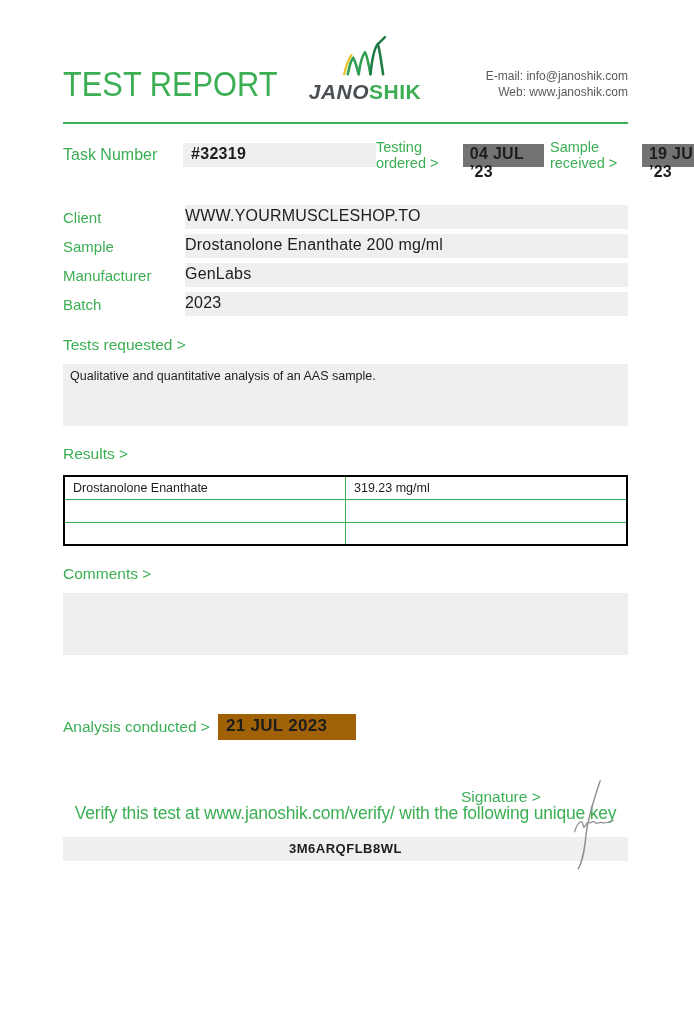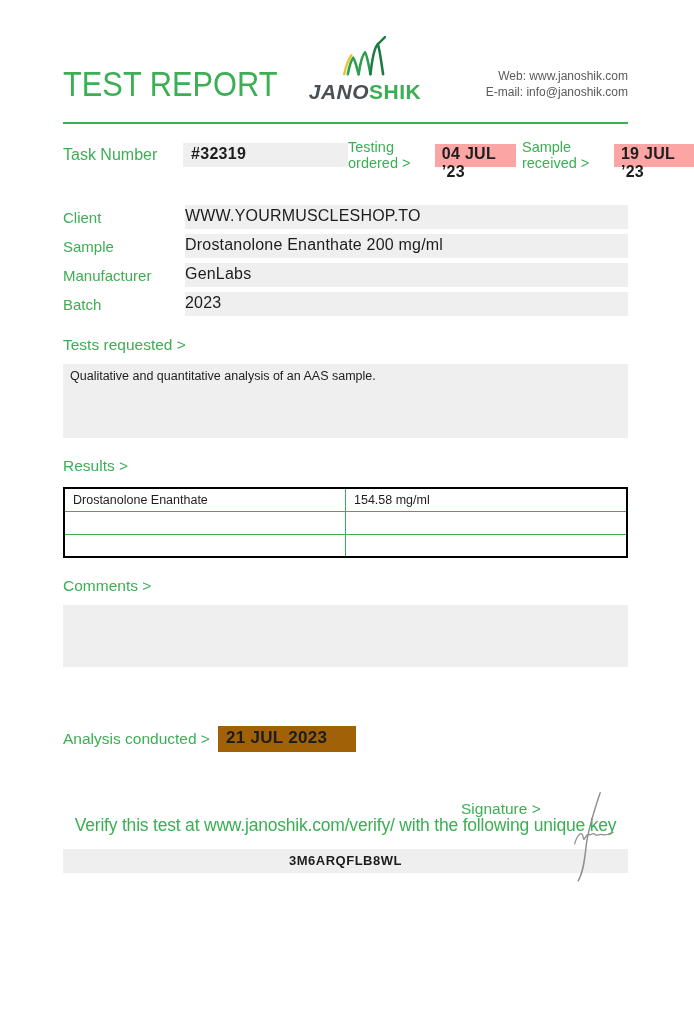--- a/index.html
+++ b/index.html
@@ -31,48 +31,48 @@
   .logo-word .grn { color: #3cae54; }
   .contact { flex: 1; text-align: right; font-size: 12px; color: #5a5a5a; line-height: 16px; padding-bottom: 4px; }
 
   .rule { border: none; border-top: 2px solid #3cae54; margin-top: 18px; }
 
   
   .task-row { display: flex; justify-content: space-between; margin-top: 15px; }
   .task-left { display: flex; align-items: center; }
   .task-label { font-size: 16px; color: #3cae54; width: 120px; }
   .task-value {
-    background: #efefef; width: 165px; height: 24px;
+    background: #efefef; width: 193px; height: 24px;
     font-size: 16px; font-weight: 600; padding: 2px 8px; letter-spacing: 0.3px;
   }
   .dates { display: flex; flex-direction: row; gap: 6px; }
   .date-row { display: flex; align-items: center; justify-content: flex-end; }
   .date-label { font-size: 14.5px; color: #3cae54; margin-right: 8px; }
   .date-value {
-    background: #fca5a5; width: 110px; height: 23px;
+    background: #737373; width: 110px; height: 23px;
     font-size: 16px; font-weight: 600; padding: 1px 7px; letter-spacing: 0.3px;
   }
 
   
   .info-block { margin-top: 34px; }
   .info-row { display: flex; align-items: center; margin-bottom: 5px; }
   .info-label { width: 122px; font-size: 15px; color: #3cae54; }
   .info-value {
     flex: 1; background: #efefef; height: 24px;
     font-size: 16px; font-weight: 500; padding: 2px 0; letter-spacing: 0.2px;
   }
 
   
   .section-heading { font-size: 15.5px; color: #3cae54; }
   .gray-box {
     background: #efefef; margin-top: 10px;
     font-size: 11.5px; color: #1d1d1d; padding: 5px 7px;
   }
   .box-desc { height: 64px; }
-  .box-tests { height: 74px; font-size: 12.5px; }
+  .box-tests { height: 62px; font-size: 12.5px; }
   .box-comments { height: 62px; }
 
   .sec-desc { margin-top: 35px; }
   .sec-tests { margin-top: 20px; }
   .sec-results { margin-top: 19px; }
   .sec-comments { margin-top: 19px; }
 
   
   .results-table {
     width: 100%; border-collapse: collapse; margin-top: 12px;
@@ -119,22 +119,22 @@
       <svg class="logo-icon" width="58" height="42" viewBox="0 0 64 46" fill="none" xmlns="http://www.w3.org/2000/svg">
         <path d="M9 42 C11 33 13 27 17 21" stroke="#e5c42e" stroke-width="2.6" stroke-linecap="round"></path>
         <path d="M13 42 C15 32 17 26 19 24 C21 26 23 35 25 42" stroke="#2e9e4f" stroke-width="2.8" stroke-linecap="round"></path>
         <path d="M25 42 C27 28 30 20 32 18 C34 20 36 31 38 42" stroke="#2e9e4f" stroke-width="2.8" stroke-linecap="round"></path>
         <path d="M38 42 C40 24 43 12 46 9 C48 12 50 30 52 42" stroke="#1d7a44" stroke-width="2.8" stroke-linecap="round"></path>
         <path d="M46 9 L54 1" stroke="#1d7a44" stroke-width="2.6" stroke-linecap="round"></path>
       </svg>
       <div class="logo-word"><span class="dark">JANO</span><span class="grn">SHIK</span></div>
     </div>
     <div class="contact">
+      <div>E-mail: info@janoshik.com</div>
       <div>Web: www.janoshik.com</div>
-      <div>E-mail: info@janoshik.com</div>
     </div>
   </div>
 
   <hr class="rule">
 
   <div class="task-row">
     <div class="task-left">
       <div class="task-label">Task Number</div>
       <div class="task-value">#32319</div>
     </div>
@@ -174,21 +174,21 @@
     <div class="section-heading">Tests requested &gt;</div>
     <div class="gray-box box-tests">Qualitative and quantitative analysis of an AAS sample.</div>
   </div>
 
   <div class="sec-results">
     <div class="section-heading">Results &gt;</div>
     <table class="results-table">
       <tbody>
         <tr>
           <td class="col-analyte">Drostanolone Enanthate</td>
-          <td>154.58 mg/ml</td>
+          <td>319.23 mg/ml</td>
         </tr>
         <tr>
           <td class="col-analyte"></td>
           <td></td>
         </tr>
         <tr>
           <td class="col-analyte"></td>
           <td></td>
         </tr>
       </tbody>

